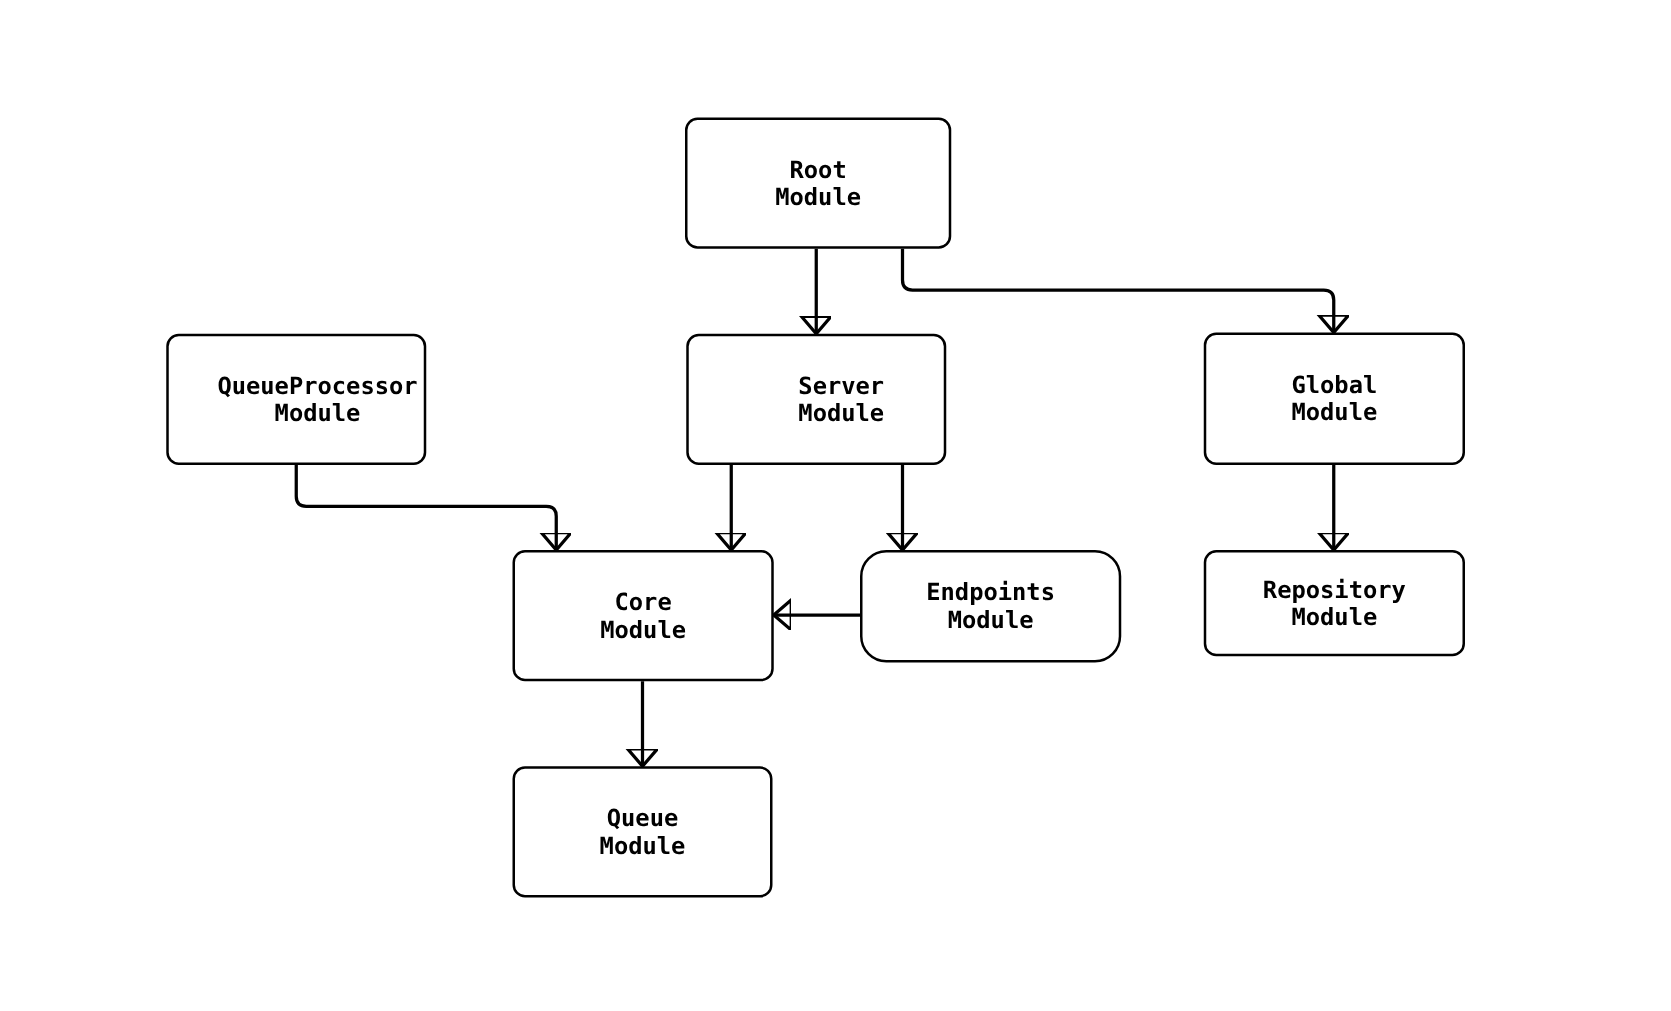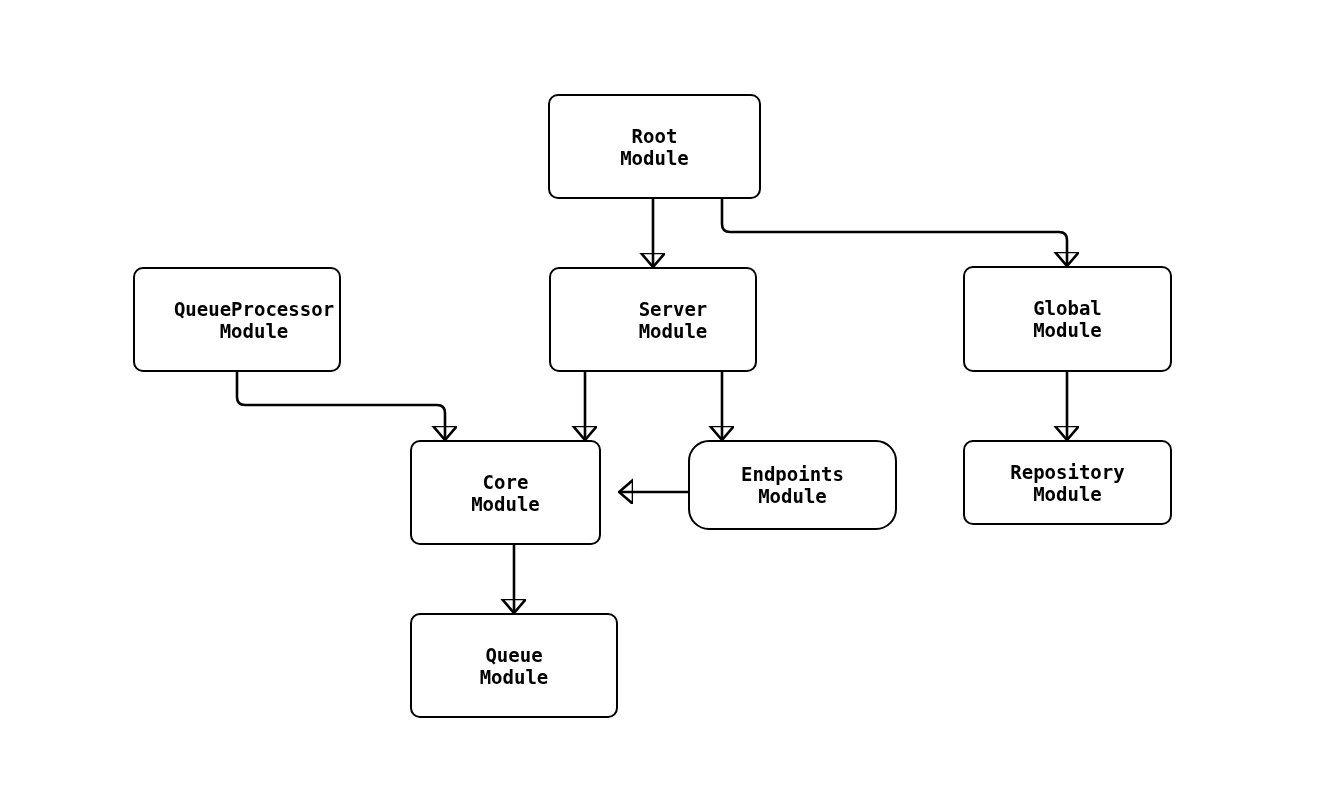--- a/index.html
+++ b/index.html
@@ -80,21 +80,21 @@
   <div class="node" style="left:549px; top:267px; width:208px; height:105px;padding-left:40px;">
     <span class="label">Server
 Module</span>
   </div>
 
   <div class="node" style="left:963px; top:266px; width:209px; height:106px;">
     <span class="label">Global
 Module</span>
   </div>
 
-  <div class="node" style="left:410px; top:440px; width:191px; height:105px;">
+  <div class="node" style="left:410px; top:440px; width:209px; height:105px;">
     <span class="label">Core
 Module</span>
   </div>
 
   <div class="node" style="left:688px; top:440px; width:209px; height:90px;border-radius:21px;">
     <span class="label">Endpoints
 Module</span>
   </div>
 
   <div class="node" style="left:963px; top:440px; width:209px; height:85px;">

